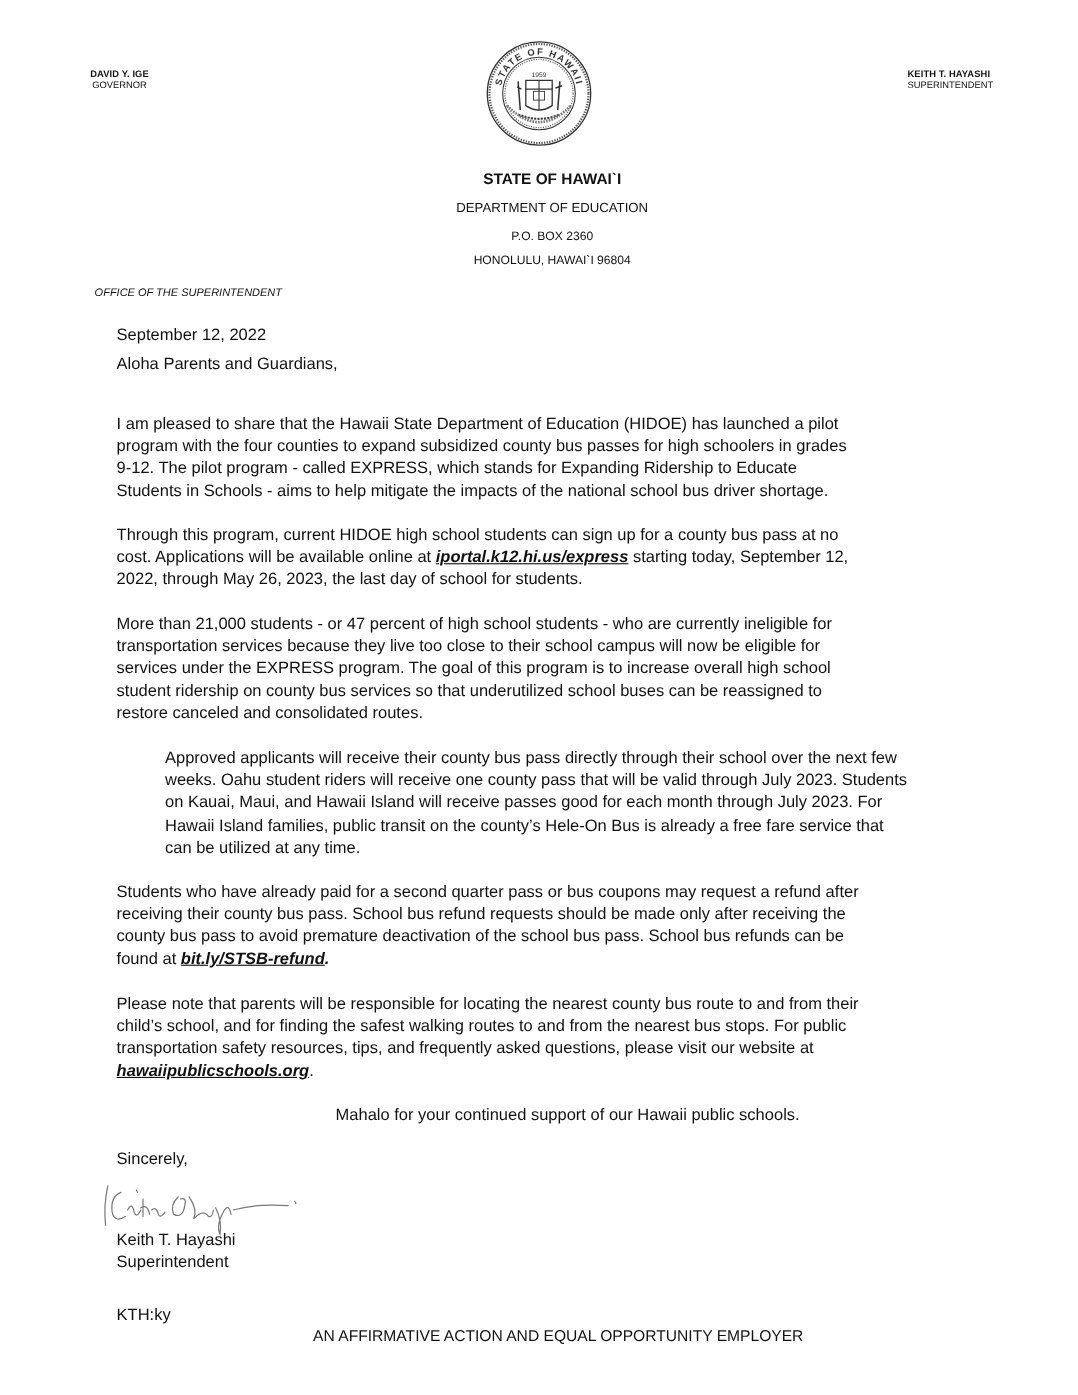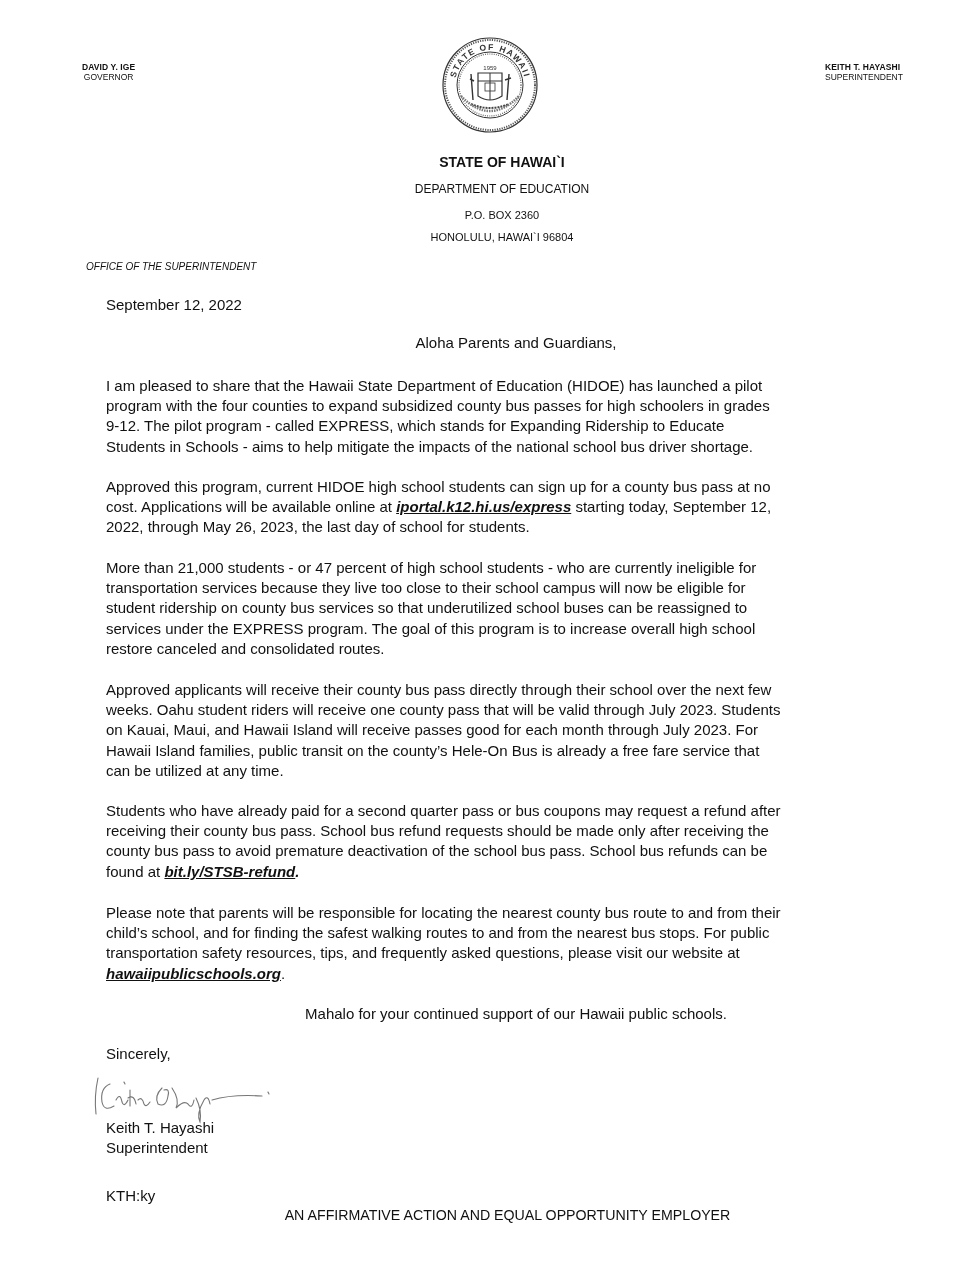--- a/index.html
+++ b/index.html
@@ -13,25 +13,25 @@
   .center-block { left: 12px; width: 980px; text-align: center; }
   .state { top: 154px; font-size: 14px; font-weight: bold; }
   .dept { top: 182px; font-size: 12px; }
   .pobox { top: 209px; font-size: 11px; }
   .city { top: 231px; font-size: 11px; }
   .office { left: 86px; top: 261px; font-size: 10px; font-style: italic; }
   .body-text { left: 106px; width: 820px; font-size: 15px; line-height: 20.2px; }
   .line { display: block; white-space: nowrap; }
   .link { font-weight: bold; font-style: italic; text-decoration: underline; }
   .date { top: 295px; }
-  .greet { top: 333px; text-align: center; }
+  .greet { top: 321px; }
   .p1 { top: 376px; }
   .p2 { top: 477px; }
   .p3 { top: 558px; }
-  .p4 { top: 680px; }
+  .p4 { top: 680px; margin-left: 44px; }
   .p5 { top: 801px; }
   .p6 { top: 903px; }
   .p7 { top: 1004px; text-align: center; }
   .closing { top: 1044px; }
   .sig { left: 92px; top: 1070px; width: 200px; height: 56px; }
   .signer { top: 1118px; }
   .initials { top: 1186px; }
   .footer { left: 0; width: 1015px; text-align: center; top: 1207px; font-size: 14.2px; }
 </style>
 </head>
@@ -81,30 +81,30 @@
 <div class="abs body-text greet">Aloha Parents and Guardians,</div>
 
 <div class="abs body-text p1">
   <span class="line">I am pleased to share that the Hawaii State Department of Education (HIDOE) has launched a pilot</span>
   <span class="line">program with the four counties to expand subsidized county bus passes for high schoolers in grades</span>
   <span class="line">9-12. The pilot program - called EXPRESS, which stands for Expanding Ridership to Educate</span>
   <span class="line">Students in Schools - aims to help mitigate the impacts of the national school bus driver shortage.</span>
 </div>
 
 <div class="abs body-text p2">
-  <span class="line">Approved this program, current HIDOE high school students can sign up for a county bus pass at no</span>
+  <span class="line">Through this program, current HIDOE high school students can sign up for a county bus pass at no</span>
   <span class="line"><span>cost. Applications will be available online at </span><a class="link">iportal.k12.hi.us/express</a><span> starting today, September 12,</span></span>
   <span class="line">2022, through May 26, 2023, the last day of school for students.</span>
 </div>
 
 <div class="abs body-text p3">
   <span class="line">More than 21,000 students - or 47 percent of high school students - who are currently ineligible for</span>
   <span class="line">transportation services because they live too close to their school campus will now be eligible for</span>
+  <span class="line">services under the EXPRESS program. The goal of this program is to increase overall high school</span>
   <span class="line">student ridership on county bus services so that underutilized school buses can be reassigned to</span>
-  <span class="line">services under the EXPRESS program. The goal of this program is to increase overall high school</span>
   <span class="line">restore canceled and consolidated routes.</span>
 </div>
 
 <div class="abs body-text p4">
   <span class="line">Approved applicants will receive their county bus pass directly through their school over the next few</span>
   <span class="line">weeks. Oahu student riders will receive one county pass that will be valid through July 2023. Students</span>
   <span class="line">on Kauai, Maui, and Hawaii Island will receive passes good for each month through July 2023.  For</span>
   <span class="line">Hawaii Island families, public transit on the county’s Hele-On Bus is already a free fare service that</span>
   <span class="line">can be utilized at any time.</span>
 </div>

